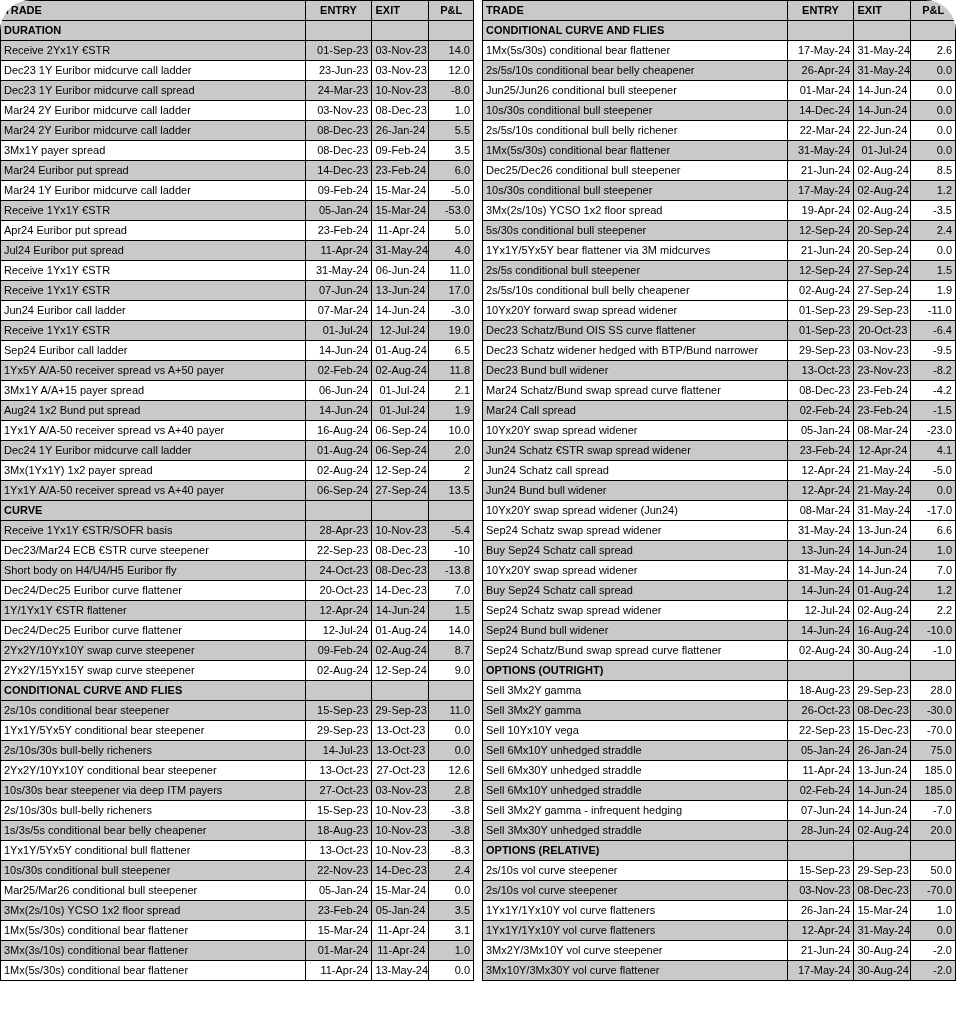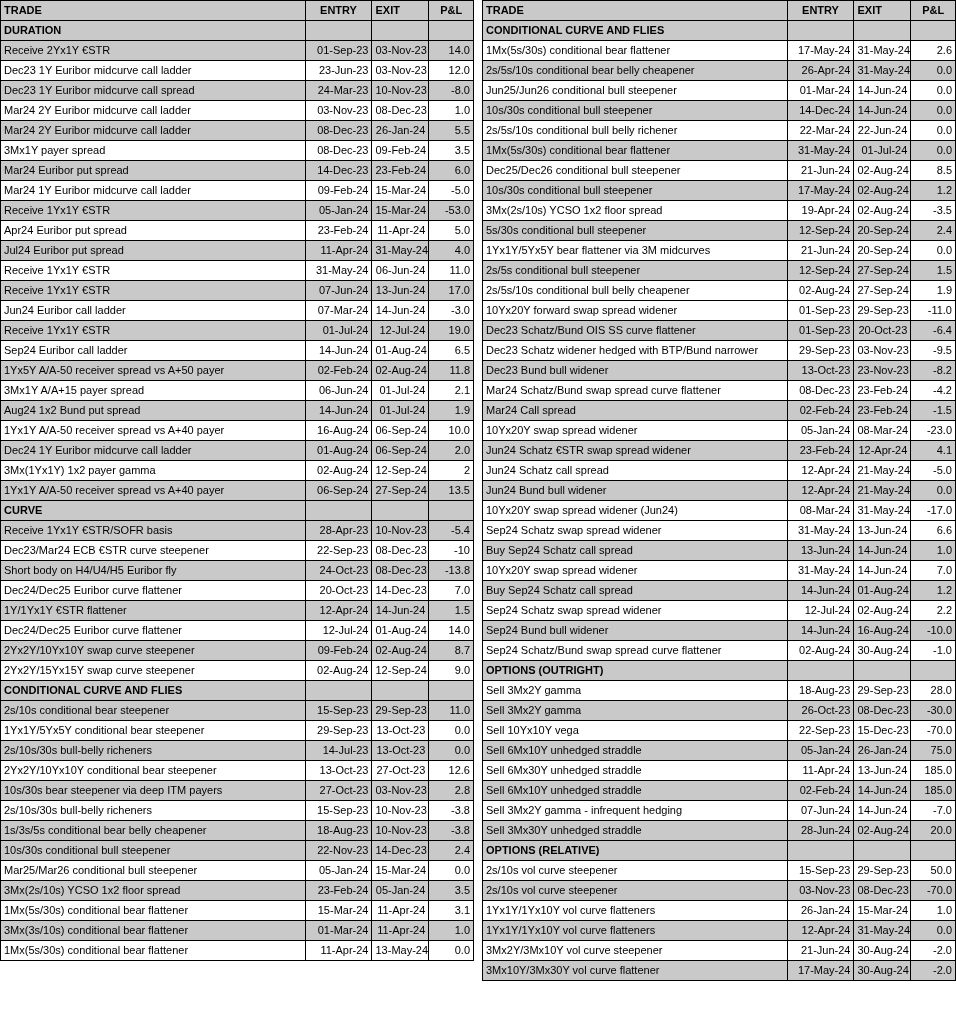--- a/index.html
+++ b/index.html
@@ -7,20 +7,21 @@
     margin: 0; padding: 0;
     background: #ffffff;
     font-family: "Liberation Sans", sans-serif;
   }
   #page {
     width: 956px;
     height: 1011px;
     position: relative;
     background: #ffffff;
     overflow: hidden;
+    border-radius: 31px;
   }
   .cols {
     display: flex;
     width: 956px;
     gap: 8px;
     padding: 0;
   }
   .col {
     width: 474px;
   }
@@ -205,21 +206,21 @@
               <td class="c-exit">06-Sep-24</td>
               <td class="c-pl">10.0</td>
             </tr>
             <tr class="shaded">
               <td class="c-trade">Dec24 1Y Euribor midcurve call ladder</td>
               <td class="c-entry">01-Aug-24</td>
               <td class="c-exit">06-Sep-24</td>
               <td class="c-pl">2.0</td>
             </tr>
             <tr class="plain">
-              <td class="c-trade">3Mx(1Yx1Y) 1x2 payer gamma</td>
+              <td class="c-trade">3Mx(1Yx1Y) 1x2 payer spread</td>
               <td class="c-entry">02-Aug-24</td>
               <td class="c-exit">12-Sep-24</td>
               <td class="c-pl">2</td>
             </tr>
             <tr class="shaded">
               <td class="c-trade">1Yx1Y A/A-50 receiver spread vs A+40 payer</td>
               <td class="c-entry">06-Sep-24</td>
               <td class="c-exit">27-Sep-24</td>
               <td class="c-pl">13.5</td>
             </tr>
@@ -317,20 +318,26 @@
               <td class="c-trade">2s/10s/30s bull-belly richeners</td>
               <td class="c-entry">15-Sep-23</td>
               <td class="c-exit">10-Nov-23</td>
               <td class="c-pl">-3.8</td>
             </tr>
             <tr class="shaded">
               <td class="c-trade">1s/3s/5s conditional bear belly cheapener</td>
               <td class="c-entry">18-Aug-23</td>
               <td class="c-exit">10-Nov-23</td>
               <td class="c-pl">-3.8</td>
+            </tr>
+            <tr class="plain">
+              <td class="c-trade">1Yx1Y/5Yx5Y conditional bull flattener</td>
+              <td class="c-entry">13-Oct-23</td>
+              <td class="c-exit">10-Nov-23</td>
+              <td class="c-pl">-8.3</td>
             </tr>
             <tr class="shaded">
               <td class="c-trade">10s/30s conditional bull steepener</td>
               <td class="c-entry">22-Nov-23</td>
               <td class="c-exit">14-Dec-23</td>
               <td class="c-pl">2.4</td>
             </tr>
             <tr class="plain">
               <td class="c-trade">Mar25/Mar26 conditional bull steepener</td>
               <td class="c-entry">05-Jan-24</td>

